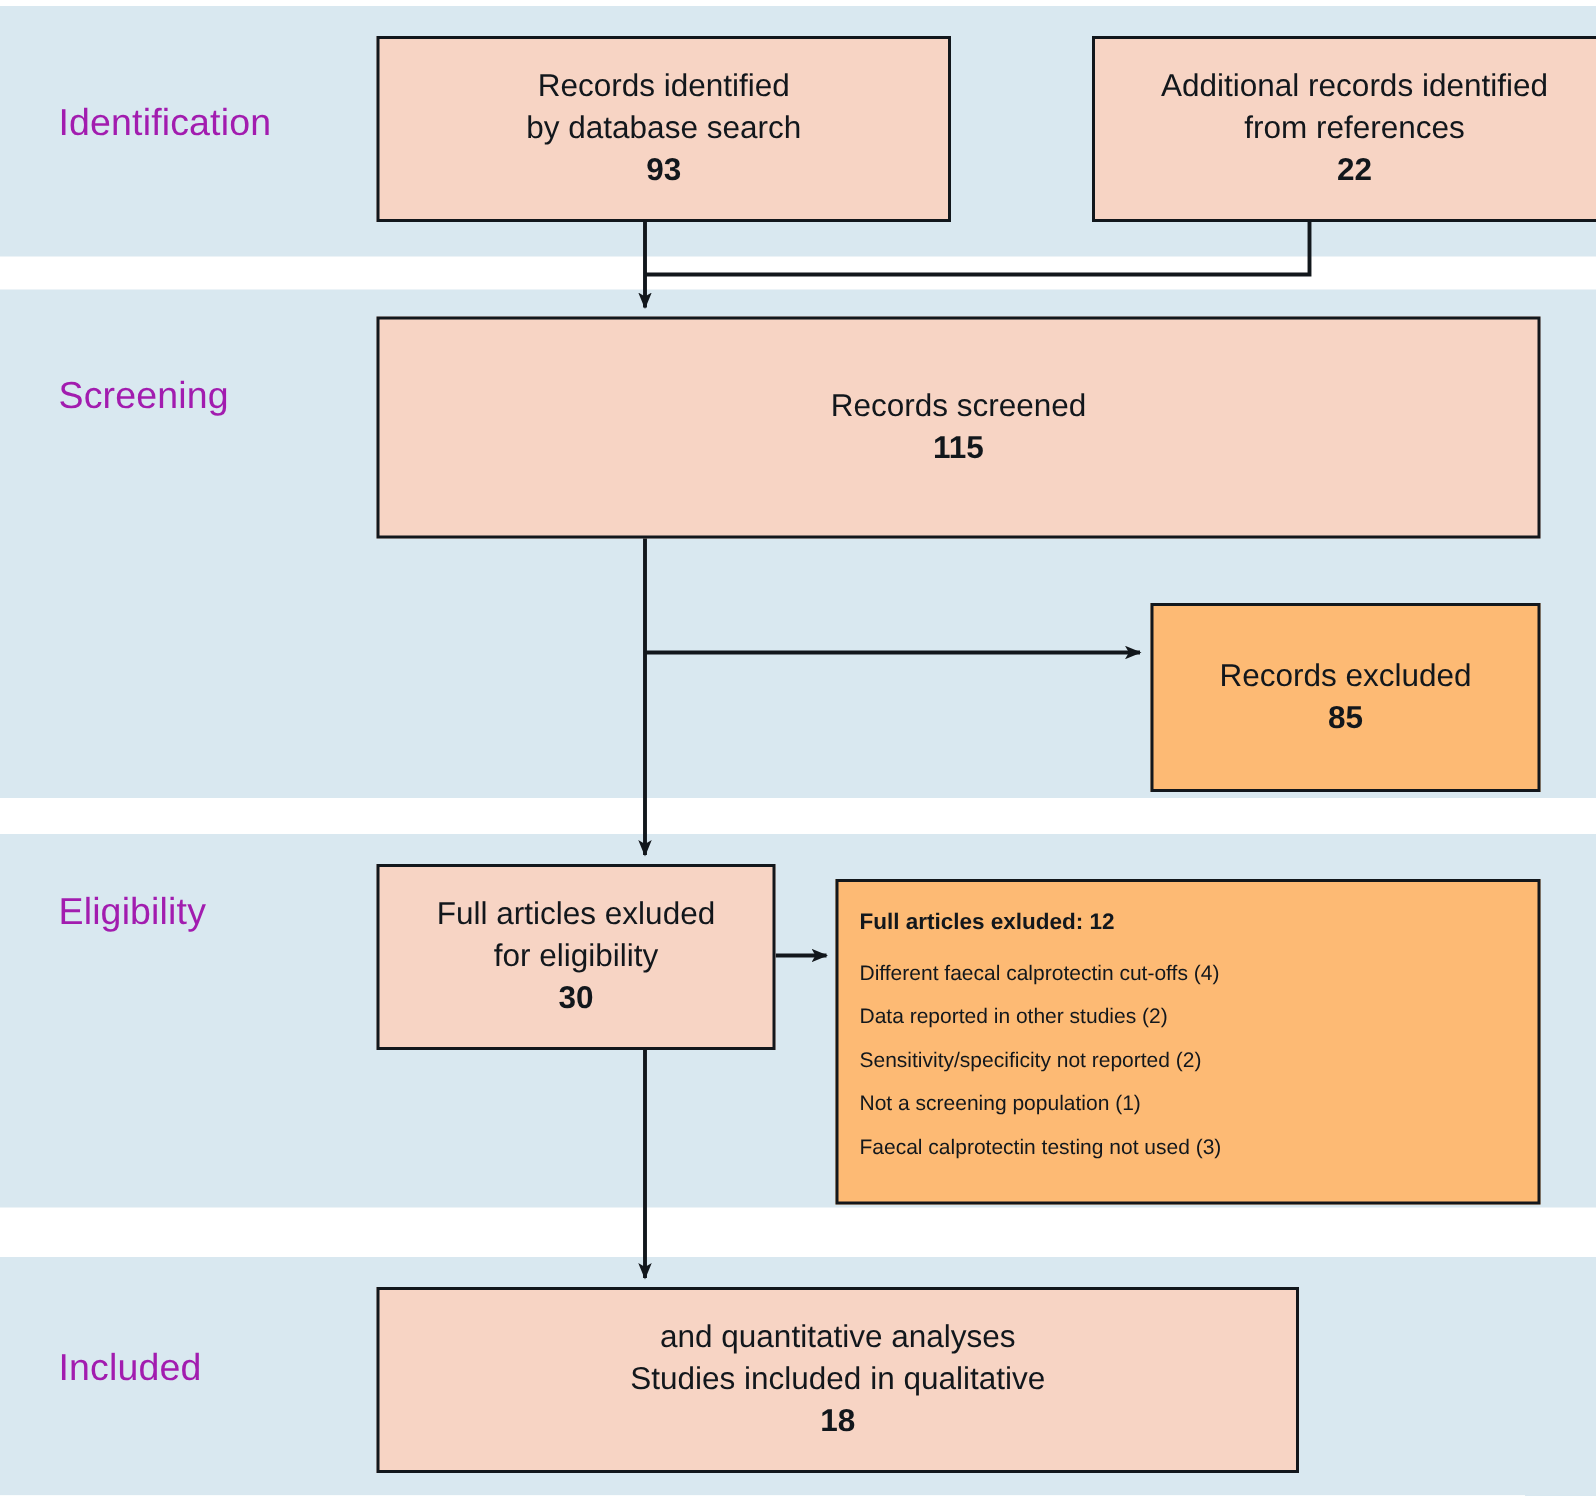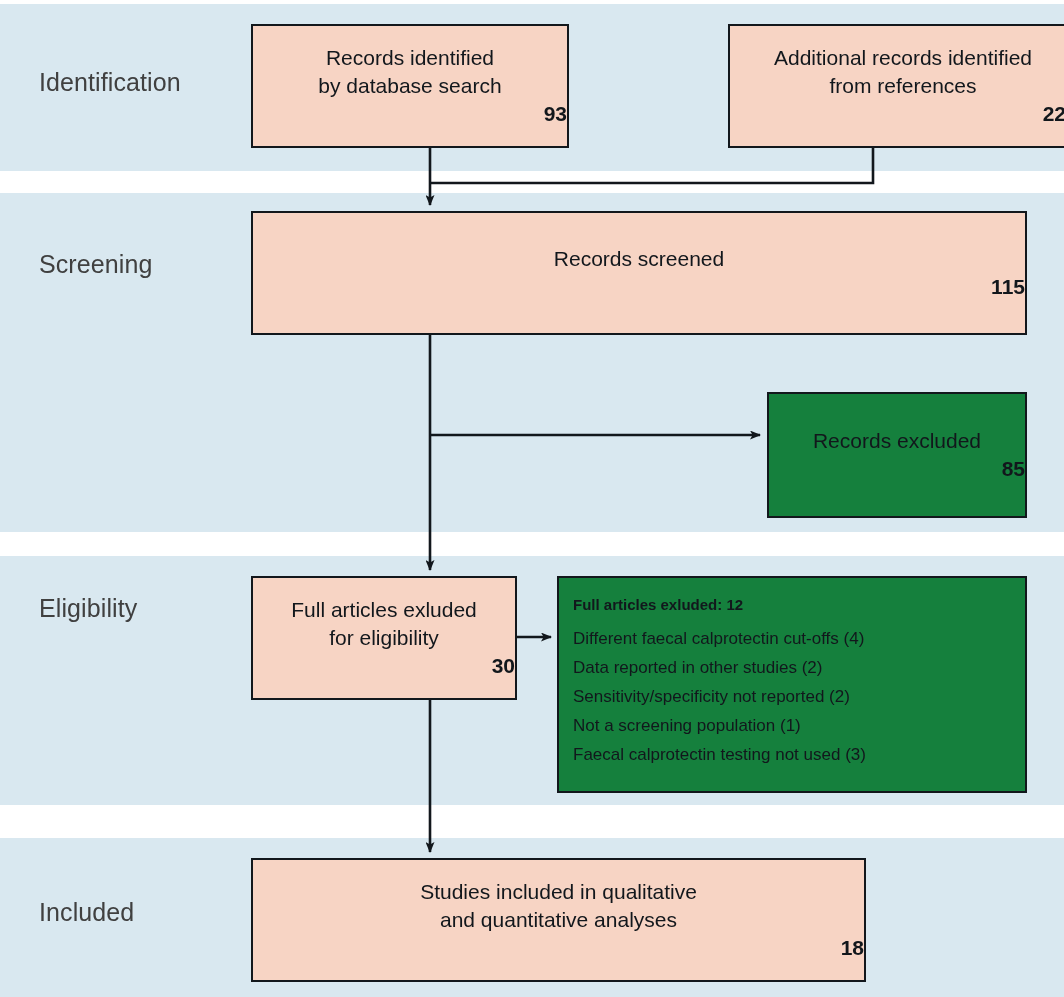--- a/index.html
+++ b/index.html
@@ -23,21 +23,21 @@
     background: #d9e8f0;
   }
   #band-identification { top: 4px;   height: 167px; }
   #band-screening     { top: 193px; height: 339px; }
   #band-eligibility   { top: 556px; height: 249px; }
   #band-included      { top: 838px; height: 159px; }
 
   
   .stage-label {
     position: absolute;
-    color: #404040;
+    color: #a21caf;
     font-size: 25px;
     font-family: "Liberation Sans", sans-serif;
     white-space: nowrap;
     letter-spacing: 0.1px;
   }
   #label-identification { left: 39px;  top: 68px;  }
   #label-screening      { left: 39px;  top: 250px; }
   #label-eligibility    { left: 39px;  top: 594px; }
   #label-included       { left: 39px;  top: 898px; }
 
@@ -45,38 +45,38 @@
   .box {
     position: absolute;
     border: 2.5px solid #12171c;
     box-sizing: border-box;
     display: flex;
     flex-direction: column;
     justify-content: center;
     color: #12171c;
   }
   .box.pink { background: #f7d4c4; }
-  .box.blue { background: #15803d; }
+  .box.blue { background: #fdba74; margin-top: 10px; }
   .box-line {
     text-align: center;
     font-size: 21px;
     line-height: 28px;
     white-space: nowrap;
   }
   .box-count {
-    text-align: right;
+    text-align: center;
     font-size: 21px;
     line-height: 28px;
     font-weight: bold;
   }
 
   
-  #box-records-identified { left: 251px; top: 24px;  width: 318px; height: 124px; }
+  #box-records-identified { left: 251px; top: 24px;  width: 383px; height: 124px; }
   #box-additional-records { left: 728px; top: 24px;  width: 340px; height: 124px; padding-left: 10px; }
-  #box-records-screened   { left: 251px; top: 211px; width: 776px; height: 124px; }
+  #box-records-screened   { left: 251px; top: 211px; width: 776px; height: 148px; }
   #box-records-excluded   { left: 767px; top: 392px; width: 260px; height: 126px; }
   #box-full-articles      { left: 251px; top: 576px; width: 266px; height: 124px; }
   #box-studies-included   { left: 251px; top: 858px; width: 615px; height: 124px; }
 
   
   #box-exclusion-reasons {
     left: 557px;
     top: 576px;
     width: 470px;
     height: 217px;
@@ -84,21 +84,21 @@
     padding: 12px 14px 10px 14px;
   }
   #box-exclusion-reasons .reasons-title {
     font-size: 15px;
     font-weight: bold;
     line-height: 30px;
     margin-bottom: 4px;
     white-space: nowrap;
   }
   #box-exclusion-reasons .reason-item {
-    font-size: 17px;
+    font-size: 14px;
     line-height: 29px;
     white-space: nowrap;
   }
 
   
   #connectors {
     position: absolute;
     left: 0;
     top: 0;
     width: 1064px;
@@ -171,18 +171,18 @@
   <div class="box blue" id="box-exclusion-reasons">
     <div class="reasons-title">Full articles exluded: 12</div>
     <div class="reason-item">Different faecal calprotectin cut-offs (4)</div>
     <div class="reason-item">Data reported in other studies (2)</div>
     <div class="reason-item">Sensitivity/specificity not reported (2)</div>
     <div class="reason-item">Not a screening population (1)</div>
     <div class="reason-item">Faecal calprotectin testing not used (3)</div>
   </div>
 
   <div class="box pink" id="box-studies-included">
+    <div class="box-line">and quantitative analyses</div>
     <div class="box-line">Studies included in qualitative</div>
-    <div class="box-line">and quantitative analyses</div>
     <div class="box-count">18</div>
   </div>
 
 </div>
 
 </body></html>

